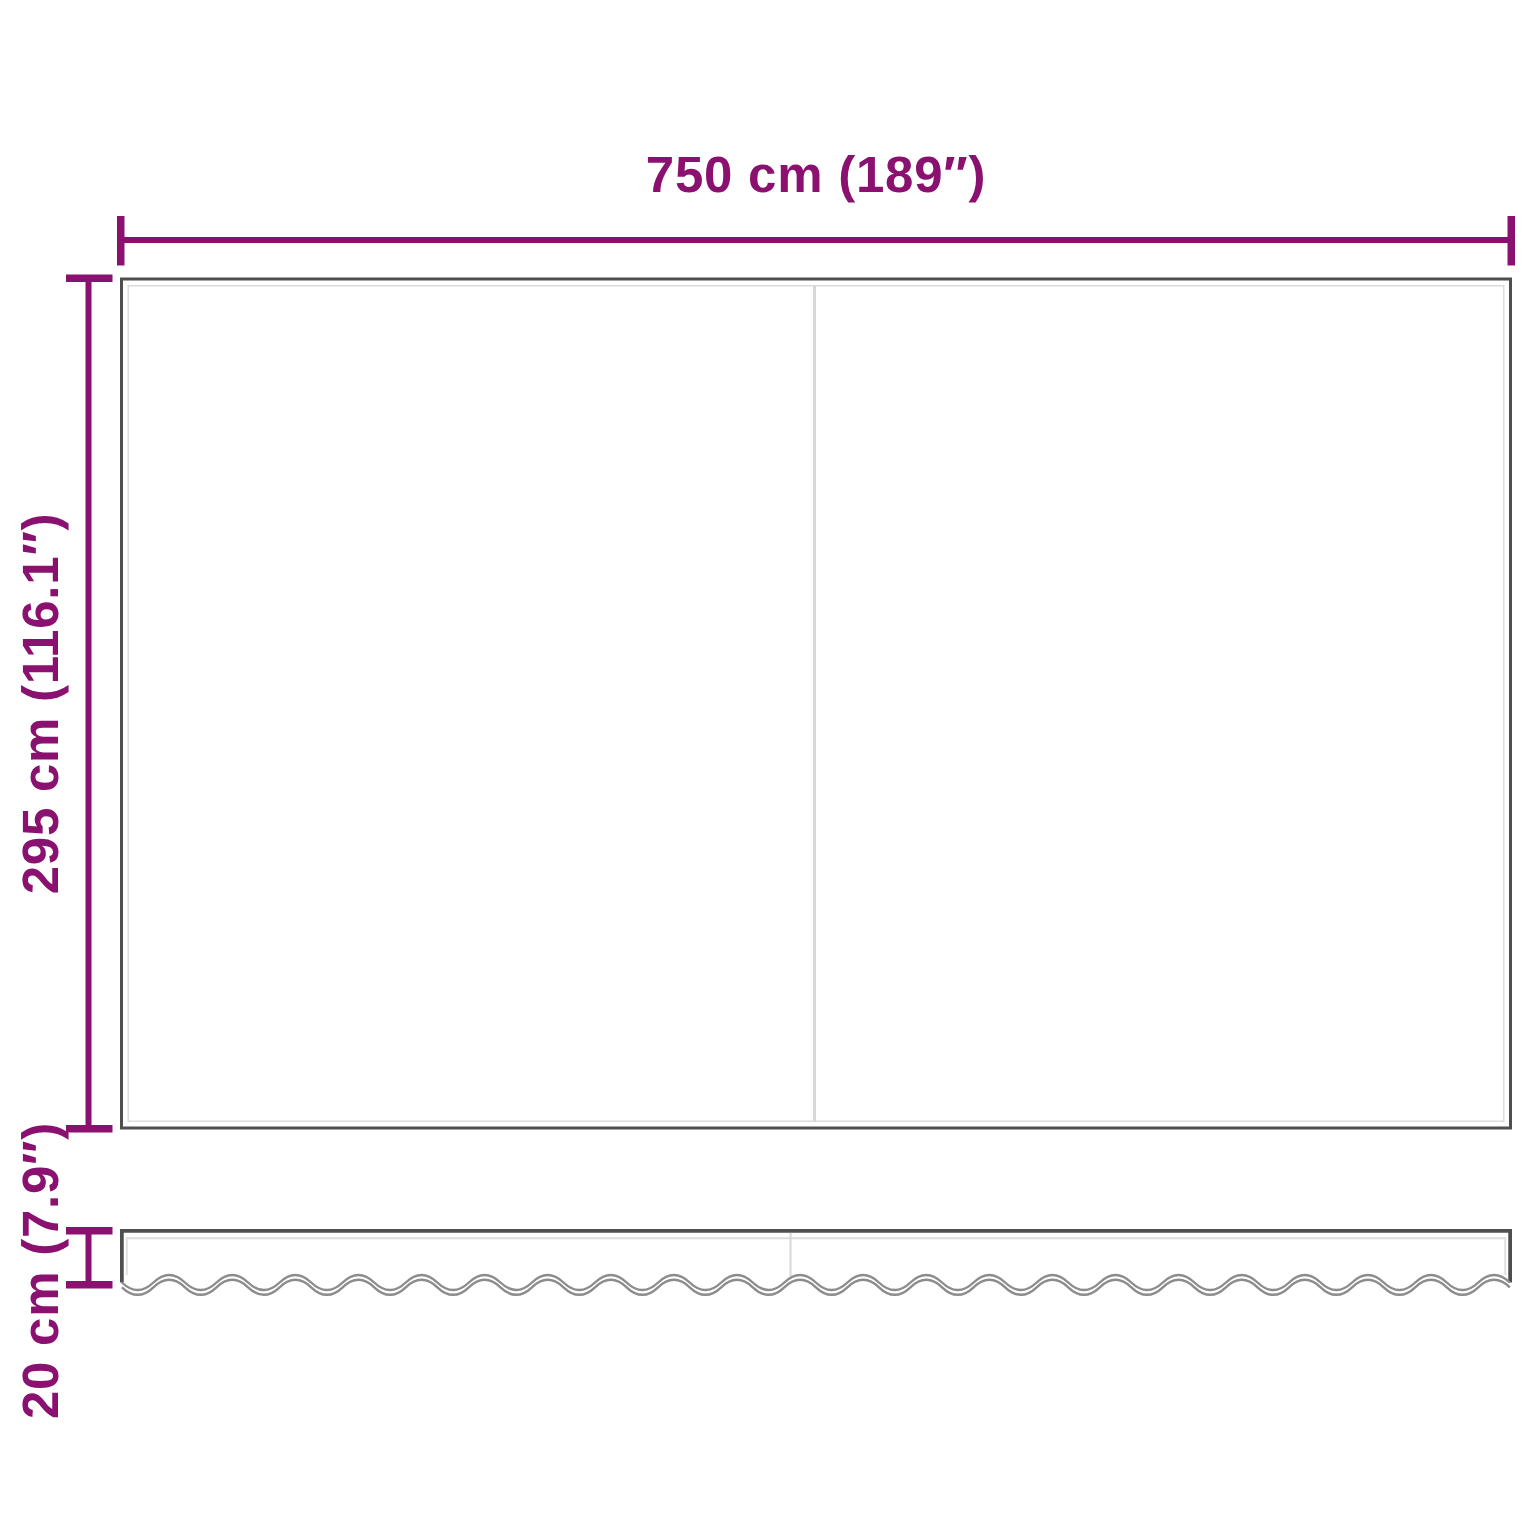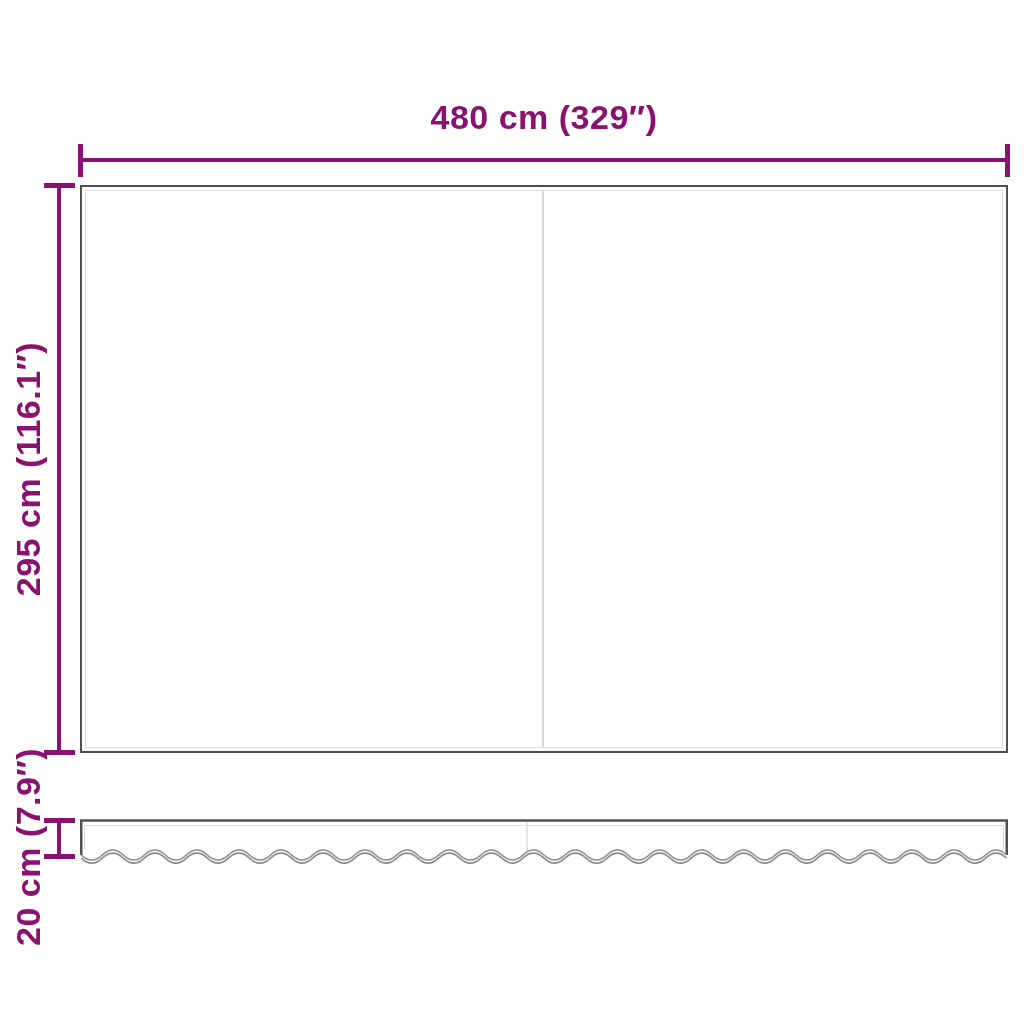--- a/index.html
+++ b/index.html
@@ -76,21 +76,21 @@
     position:absolute;
     left:80px;top:819px;width:928px;height:52px;
   }
   .valance-wrap svg{display:block;}
 </style>
 </head>
 <body>
 
 <div class="canvas">
 
-  <div class="dim-label horizontal" id="width-label">480 cm (329″)</div>
+  <div class="dim-label horizontal" id="width-label">750 cm (189″)</div>
   <div class="dim-line" id="width-dim-line"></div>
   <div class="dim-cap" id="width-dim-cap-left"></div>
   <div class="dim-cap" id="width-dim-cap-right"></div>
 
   <div class="dim-label vertical" id="height-label">295 cm (116.1″)</div>
   <div class="dim-line" id="height-dim-line"></div>
   <div class="dim-cap" id="height-dim-cap-top"></div>
   <div class="dim-cap" id="height-dim-cap-bottom"></div>
 
   <div class="fabric-panel">

